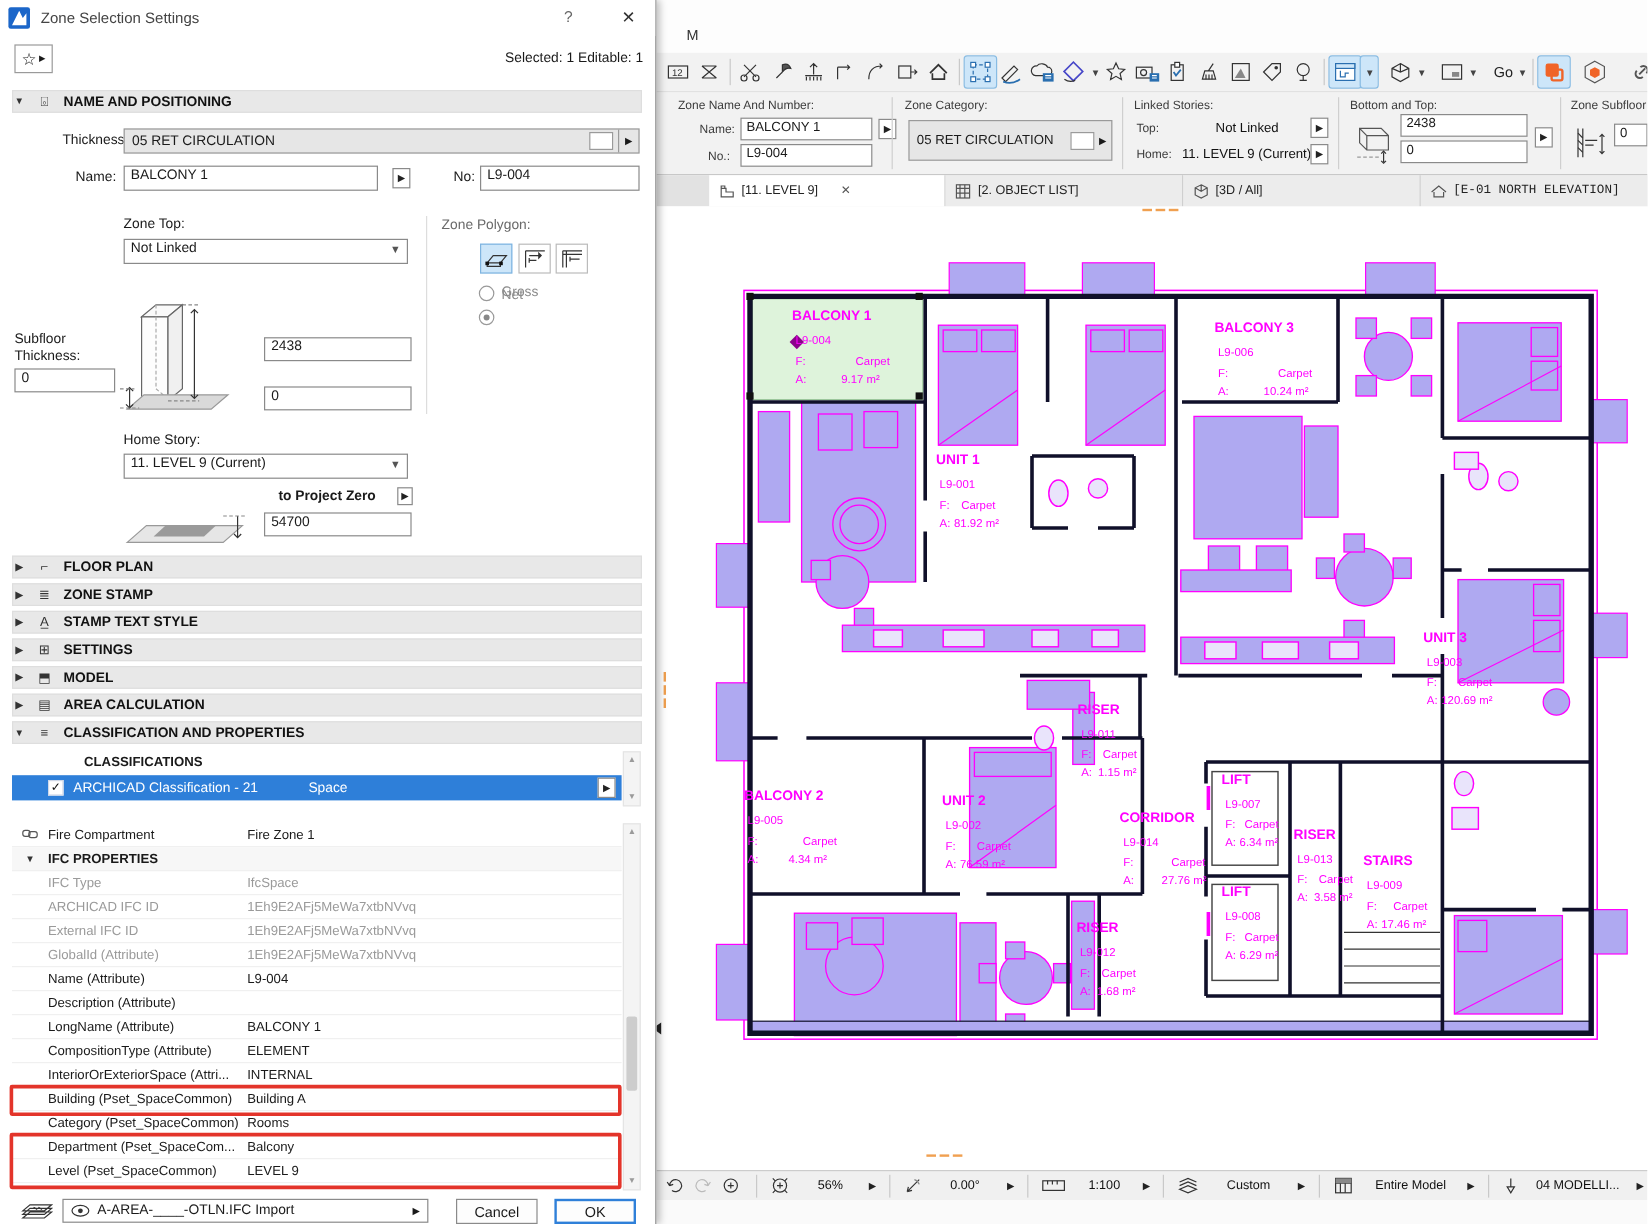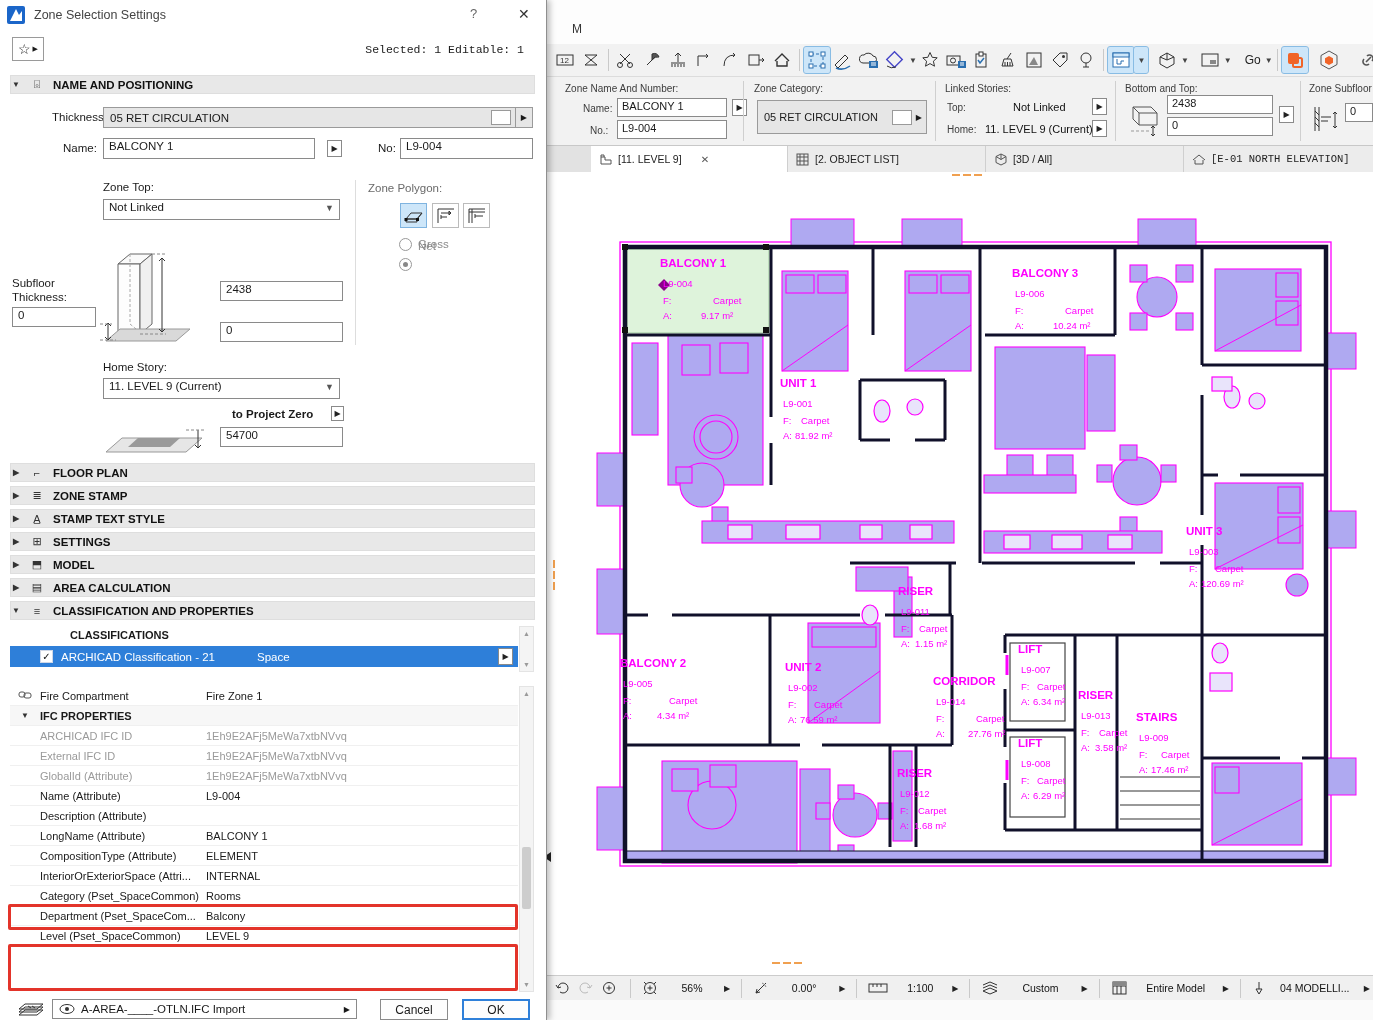--- a/index.html
+++ b/index.html
@@ -717,21 +717,21 @@
         </svg>
       <span class="ttl">Zone Selection Settings</span>
     </div>
     <span id="dlg-help" class="abs">?</span>
     <span id="dlg-close" class="abs">✕</span>
 
     <div class="abs" style="left:12px;top:37px;width:32px;height:24px;border:1px solid #9a9a9a;background:#fff;display:flex;align-items:center;justify-content:center;gap:2px;">
       <span style="font-size:14px;">☆</span>
         <span style="font-size:7px;">▶</span>
     </div>
-    <span class="lbl" style="right:22px;top:43px;left:auto;font-family:Liberation Mono, monospace;">Selected: 1 Editable: 1</span>
+    <span class="lbl" style="right:10px;top:43px;left:auto;">Selected: 1 Editable: 1</span>
 
     <div class="secbar" style="top:75px;">
       <span class="car">▼</span>
       <span class="sic">⌻</span>
       <span>NAME AND POSITIONING</span>
     </div>
 
     <span class="lbl" style="left:52px;top:111px;">Thickness:</span>
     <div class="abs" style="left:103px;top:107px;width:430px;height:21px;border:1px solid #9a9a9a;background:#e6e6e6;display:flex;align-items:center;">
       <span style="margin-left:6px;">05   RET CIRCULATION</span>
@@ -865,20 +865,25 @@
           <span class="pname">Fire Compartment</span>
           <span class="pval">Fire Zone 1</span>
         </div>
         <div class="propline grp">
           <span class="pcar">▼</span>
           <span class="pname">IFC PROPERTIES</span>
           <span class="pval"></span>
         </div>
         <div class="propline dim">
           <span class="pcar"></span>
+          <span class="pname">IFC Type</span>
+          <span class="pval">IfcSpace</span>
+        </div>
+        <div class="propline dim">
+          <span class="pcar"></span>
           <span class="pname">ARCHICAD IFC ID</span>
           <span class="pval">1Eh9E2AFj5MeWa7xtbNVvq</span>
         </div>
         <div class="propline dim">
           <span class="pcar"></span>
           <span class="pname">External IFC ID</span>
           <span class="pval">1Eh9E2AFj5MeWa7xtbNVvq</span>
         </div>
         <div class="propline dim">
           <span class="pcar"></span>
@@ -902,20 +907,25 @@
         </div>
         <div class="propline">
           <span class="pcar"></span>
           <span class="pname">CompositionType (Attribute)</span>
           <span class="pval">ELEMENT</span>
         </div>
         <div class="propline">
           <span class="pcar"></span>
           <span class="pname">InteriorOrExteriorSpace (Attri...</span>
           <span class="pval">INTERNAL</span>
+        </div>
+        <div class="propline">
+          <span class="pcar"></span>
+          <span class="pname">Building (Pset_SpaceCommon)</span>
+          <span class="pval">Building A</span>
         </div>
         <div class="propline">
           <span class="pcar"></span>
           <span class="pname">Category (Pset_SpaceCommon)</span>
           <span class="pval">Rooms</span>
         </div>
         <div class="propline">
           <span class="pcar"></span>
           <span class="pname">Department (Pset_SpaceCom...</span>
           <span class="pval">Balcony</span>

